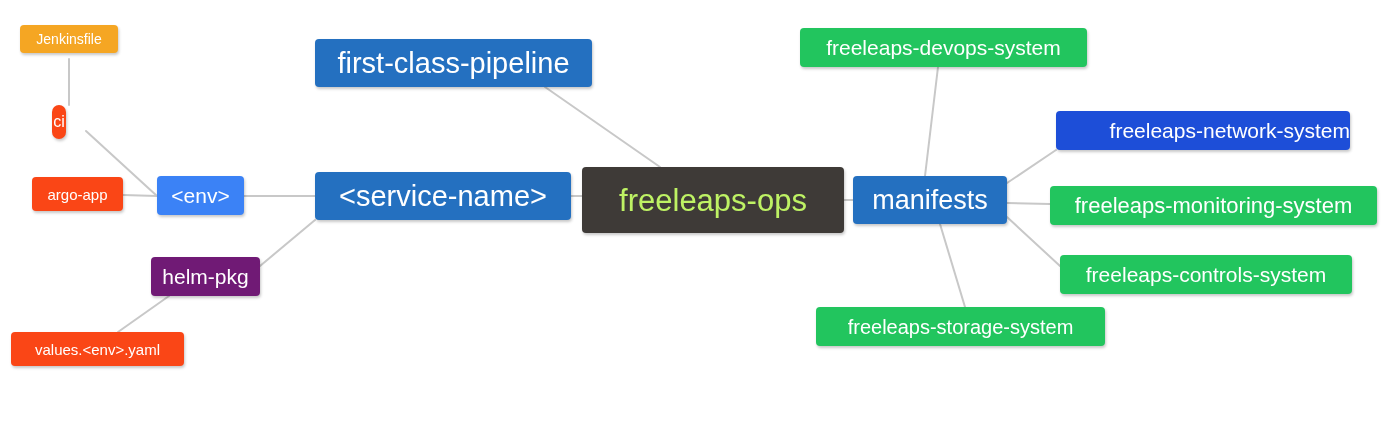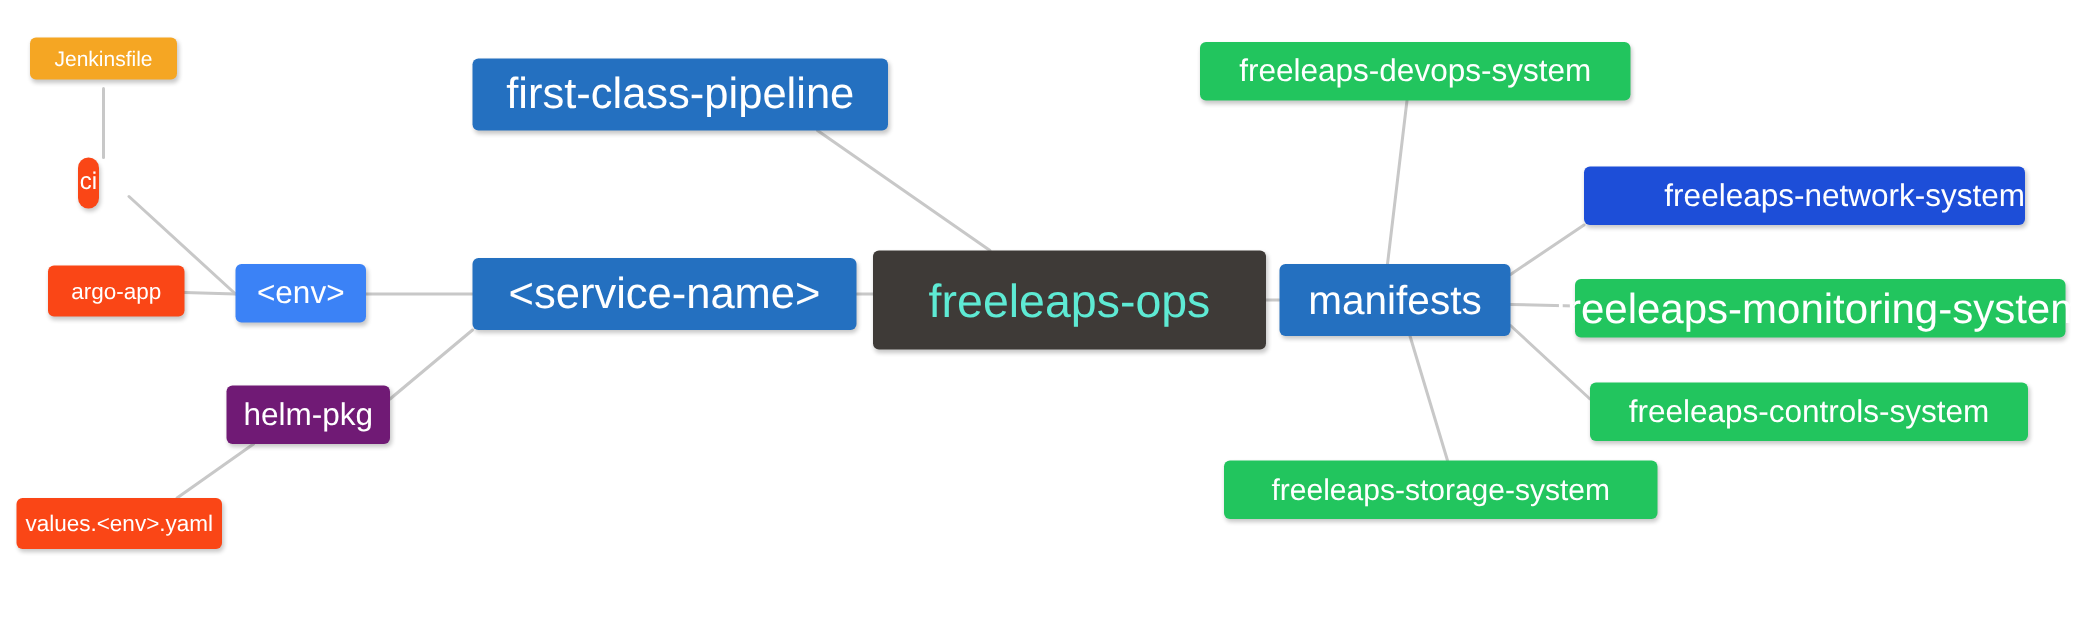--- a/index.html
+++ b/index.html
@@ -73,42 +73,42 @@
       </div>
       <div class="node" style="left: 32px; top: 177px; width: 91px; height: 34px; background: rgb(250, 70, 22); font-size: 15px; color: rgb(255, 255, 255);">
         <span class="node-label">argo-app</span>
       </div>
       <div class="node" style="left: 157px; top: 176px; width: 87px; height: 39px; background: #3b82f6; font-size: 21px; color: rgb(255, 255, 255);">
         <span class="node-label">&lt;env&gt;</span>
       </div>
       <div class="node" style="left: 151px; top: 257px; width: 109px; height: 39px; background: #701a75; font-size: 21px; color: rgb(255, 255, 255);">
         <span class="node-label">helm-pkg</span>
       </div>
-      <div class="node" style="left: 11px; top: 332px; width: 137px; height: 34px; background: rgb(250, 70, 22); font-size: 15px; color: rgb(255, 255, 255);">
+      <div class="node" style="left: 11px; top: 332px; width: 173px; height: 34px; background: rgb(250, 70, 22); font-size: 15px; color: rgb(255, 255, 255);">
         <span class="node-label">values.&lt;env&gt;.yaml</span>
       </div>
       <div class="node" style="left: 315px; top: 39px; width: 277px; height: 48px; background: rgb(36, 112, 192); font-size: 29px; color: rgb(255, 255, 255);">
         <span class="node-label">first-class-pipeline</span>
       </div>
       <div class="node" style="left: 315px; top: 172px; width: 256px; height: 48px; background: rgb(36, 112, 192); font-size: 29px; color: rgb(255, 255, 255);">
         <span class="node-label">&lt;service-name&gt;</span>
       </div>
-      <div class="node" style="left: 582px; top: 167px; width: 262px; height: 66px; background: rgb(62, 58, 55); font-size: 31px; color: #5eead4;">
+      <div class="node" style="left: 582px; top: 167px; width: 262px; height: 66px; background: rgb(62, 58, 55); font-size: 31px; color: #bef264;">
         <span class="node-label">freeleaps-ops</span>
       </div>
       <div class="node" style="left: 853px; top: 176px; width: 154px; height: 48px; background: rgb(36, 112, 192); font-size: 27px; color: rgb(255, 255, 255);">
         <span class="node-label">manifests</span>
       </div>
       <div class="node" style="left: 800px; top: 28px; width: 287px; height: 39px; background: rgb(34, 197, 94); font-size: 21px; color: rgb(255, 255, 255); align-items: center;">
         <span class="node-label">freeleaps-devops-system</span>
       </div>
       <div class="node" style="left: 1056px; top: 111px; width: 294px; height: 39px; background: #1d4ed8; font-size: 21px; color: rgb(255, 255, 255); justify-content: flex-end;">
         <span class="node-label">freeleaps-network-system</span>
       </div>
-      <div class="node" style="left: 1050px; top: 186px; width: 327px; height: 39px; background: rgb(34, 197, 94); font-size: 28px; color: rgb(255, 255, 255);">
+      <div class="node" style="left: 1050px; top: 186px; width: 327px; height: 39px; background: rgb(34, 197, 94); font-size: 22px; color: rgb(255, 255, 255);">
         <span class="node-label">freeleaps-monitoring-system</span>
       </div>
       <div class="node" style="left: 1060px; top: 255px; width: 292px; height: 39px; background: rgb(34, 197, 94); font-size: 21px; color: rgb(255, 255, 255);">
         <span class="node-label">freeleaps-controls-system</span>
       </div>
       <div class="node" style="left: 816px; top: 307px; width: 289px; height: 39px; background: rgb(34, 197, 94); font-size: 20px; color: rgb(255, 255, 255);">
         <span class="node-label">freeleaps-storage-system</span>
       </div>
     </div>
 </div>

